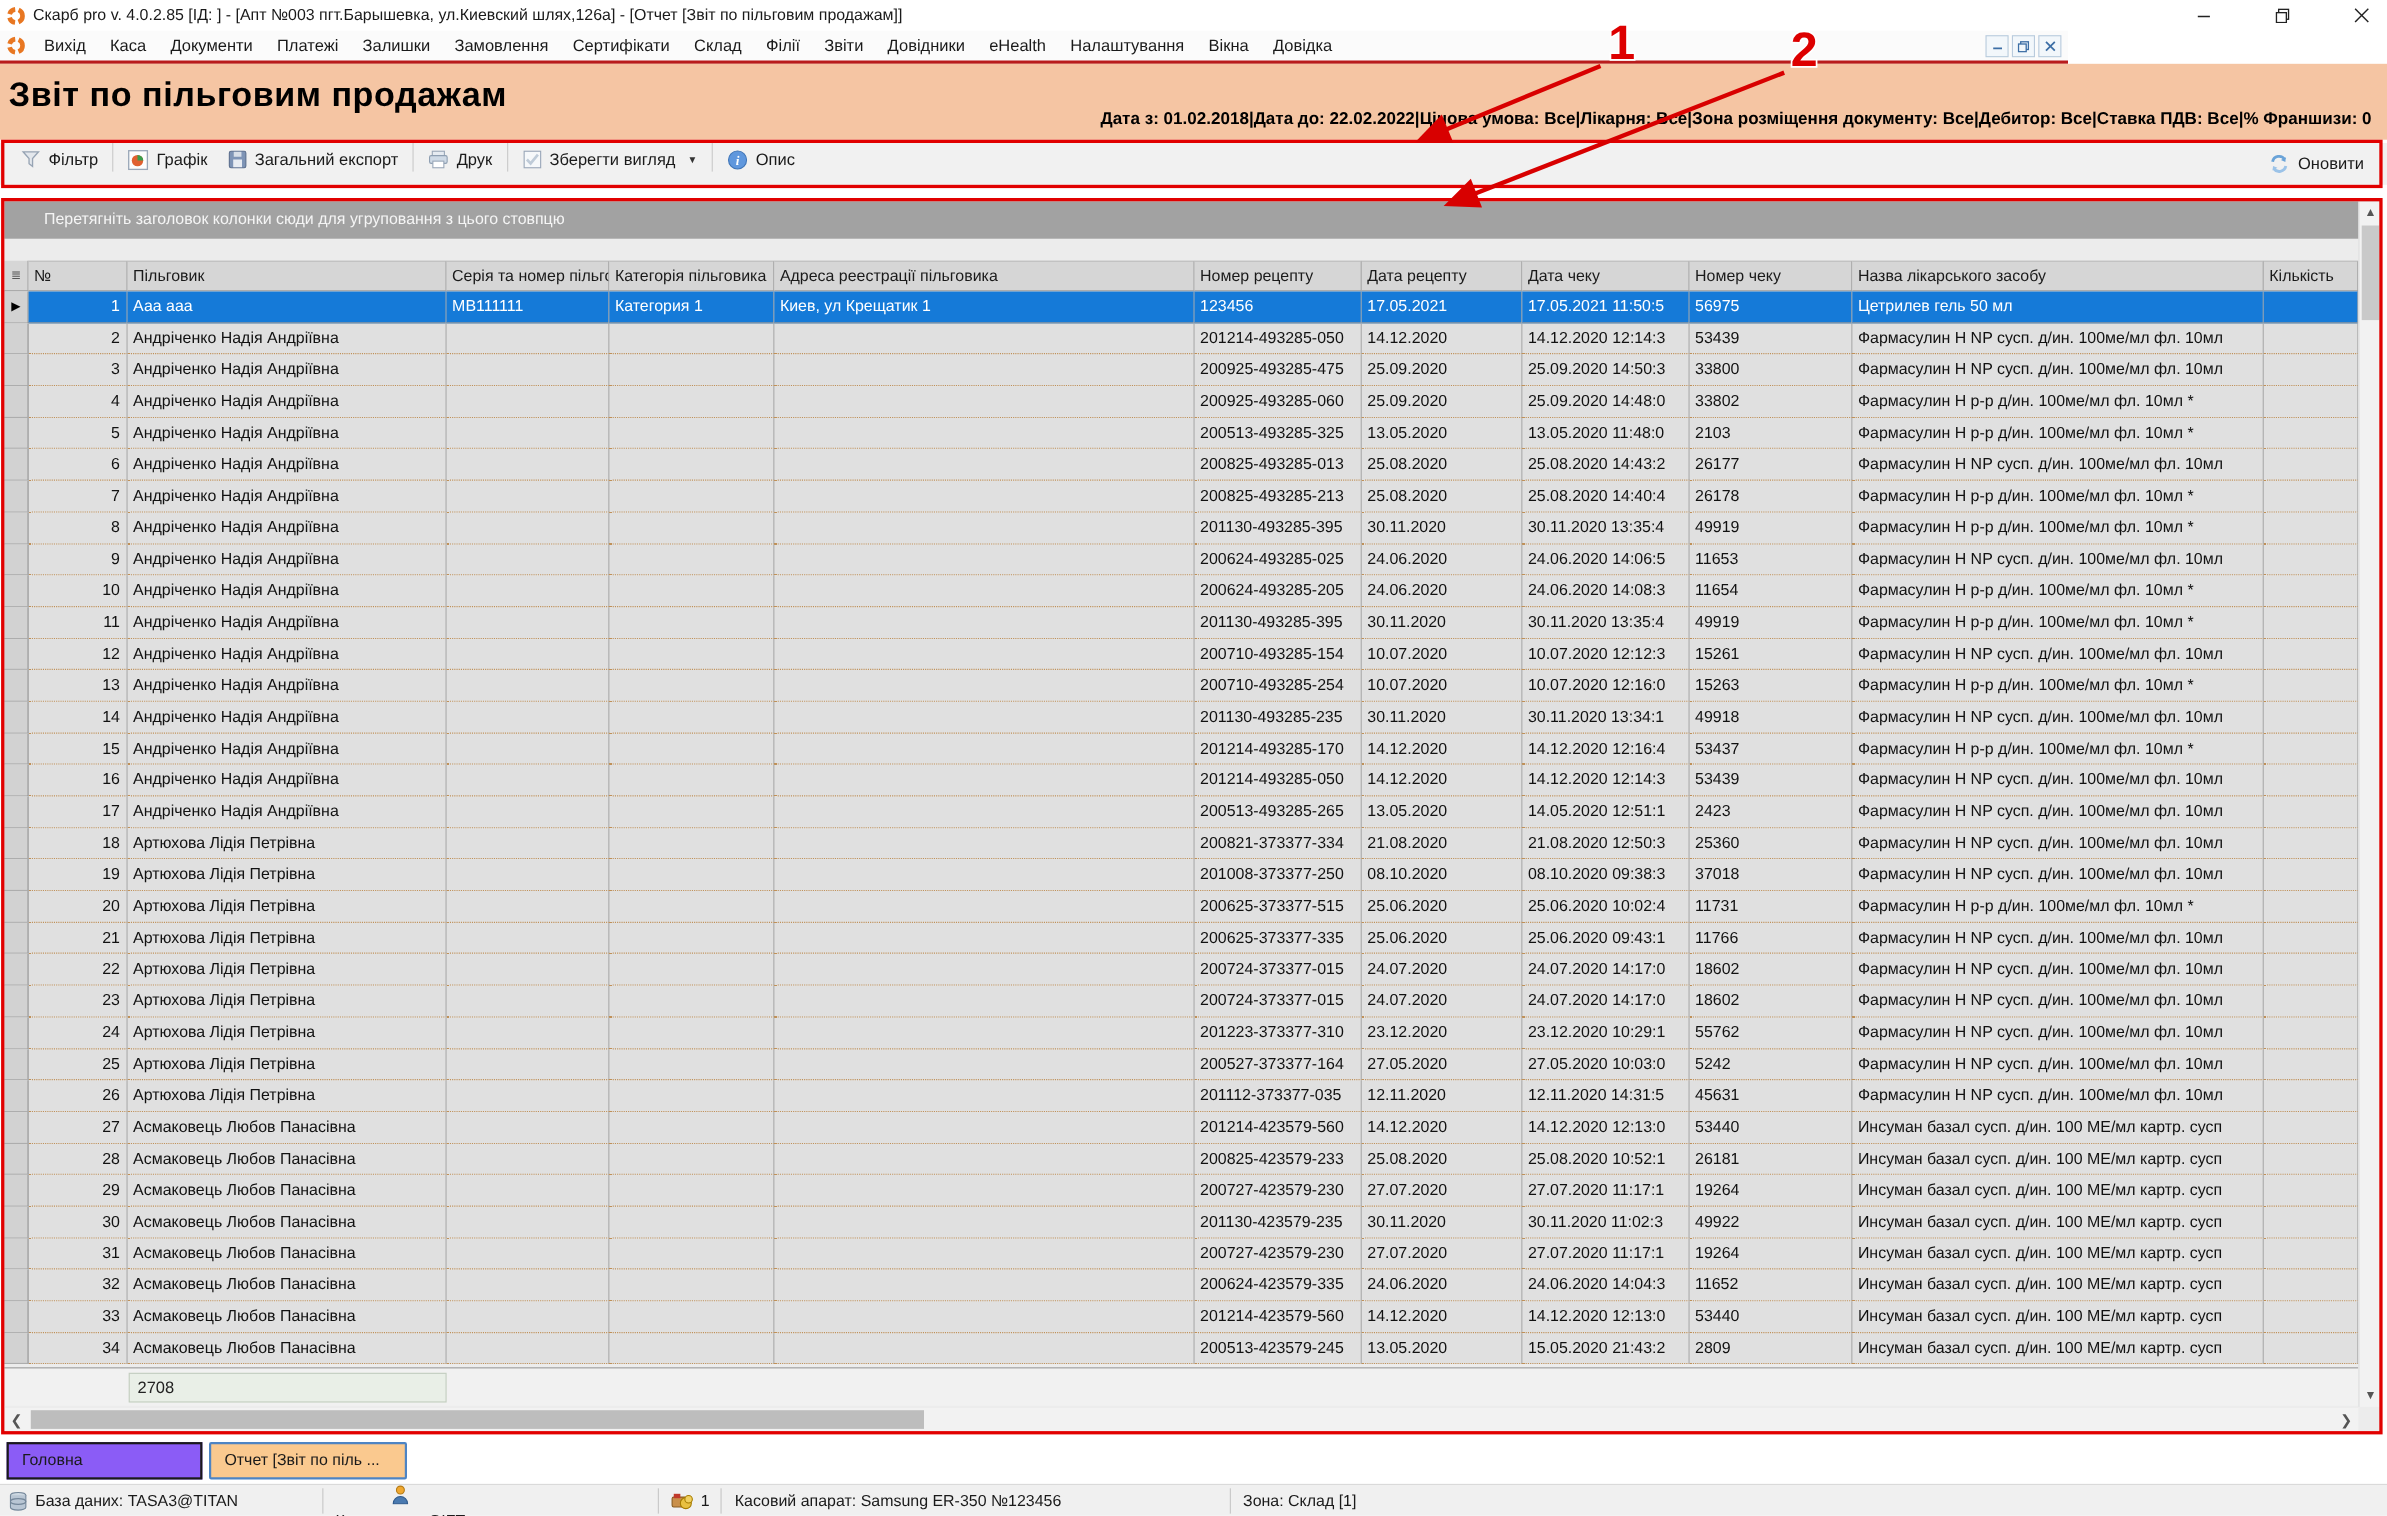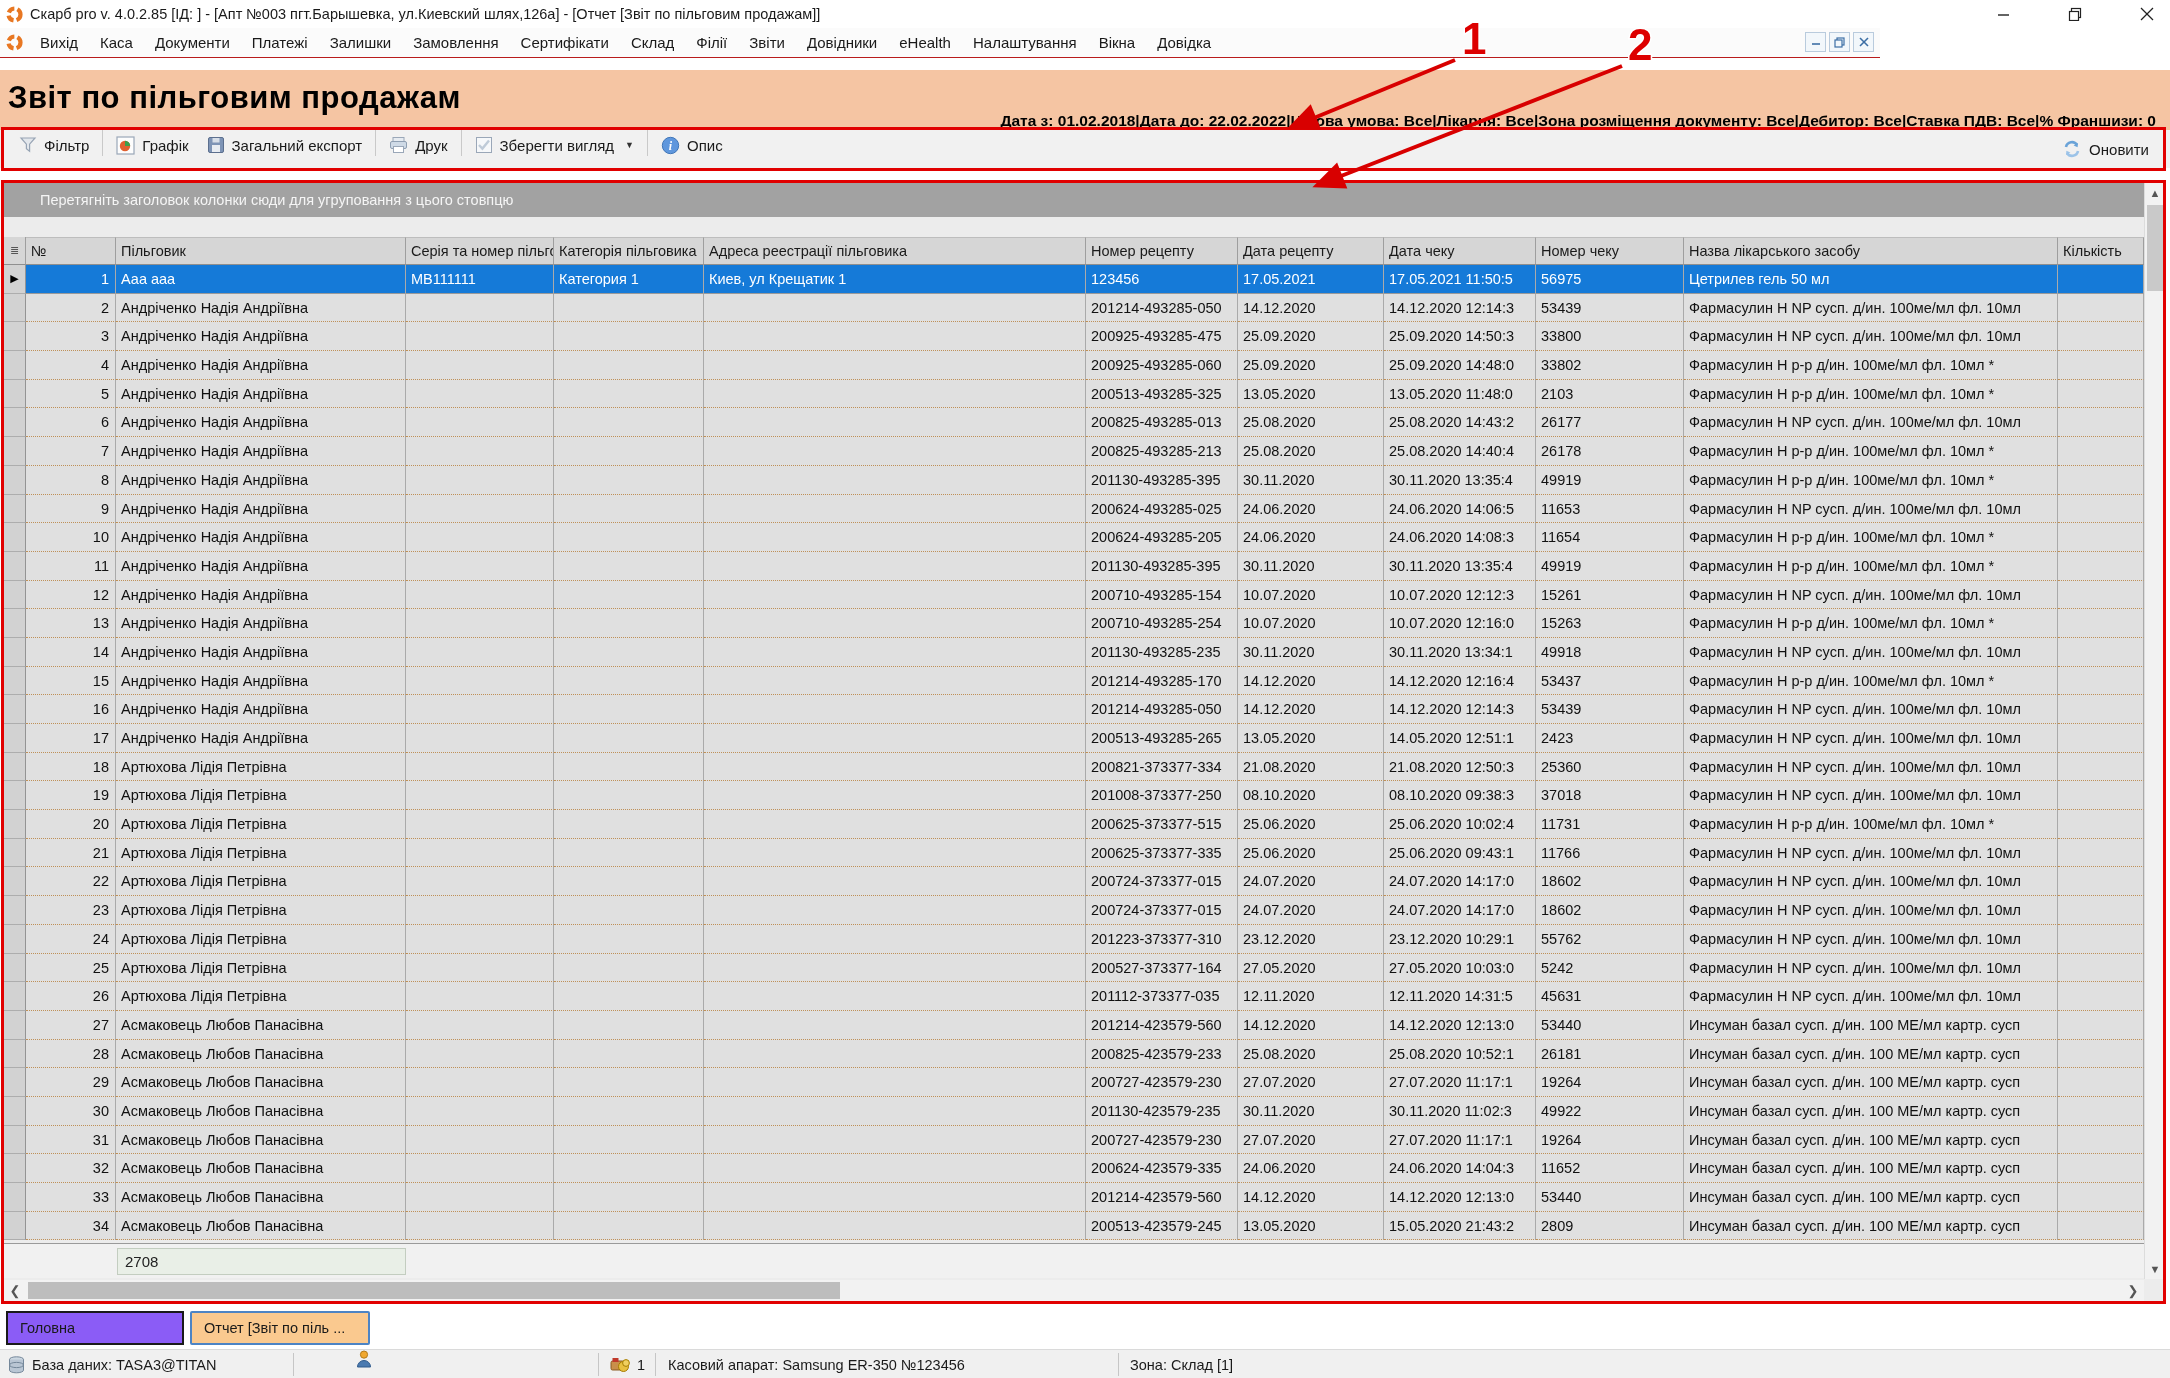--- a/index.html
+++ b/index.html
@@ -7,27 +7,27 @@
     font-family:"Liberation Sans", sans-serif; color:#1a1a1a; }
 
   
   #titlebar { position:absolute; left:0; top:0; width:2170px; height:28px; background:#ffffff;
     display:flex; align-items:center; padding-left:6px; font-size:14.5px; }
   #titlebar .win-controls { position:absolute; right:10px; top:0; height:28px; display:flex; gap:46px; align-items:center; }
   .wc { width:26px; height:22px; display:flex; align-items:center; justify-content:center; }
 
   
   #menubar { position:absolute; left:0; top:28px; width:1880px; height:30px; background:#fbfbfb;
-    display:flex; align-items:center; gap:0; padding-left:6px; font-size:15px; border-bottom:1px solid #b91c1c;}
+    display:flex; align-items:center; gap:0; padding-left:6px; font-size:15px; border-bottom:3px solid #b91c1c;}
   #menubar .menu-item { padding:4px 11px; cursor:default; }
   #menubar .mdi-controls { position:absolute; right:6px; top:4px; display:flex; gap:3px; }
   .mdi-btn { width:21px; height:20px; border:1px solid #b9cbdd; background:#f2f7fb; display:flex; align-items:center; justify-content:center; }
 
   
-  #report-header { position:absolute; left:0; top:70px; width:2170px; height:69px; background:#f5c5a3; }
+  #report-header { position:absolute; left:0; top:58px; width:2170px; height:69px; background:#f5c5a3; }
   #report-title { position:absolute; left:8px; top:10px; font-size:31px; font-weight:bold; letter-spacing:0.5px; color:#000; }
   #report-filters { position:absolute; right:14px; top:42px; font-size:15.5px; font-weight:bold; color:#000; }
 
   
   #toolbar { position:absolute; left:0; top:130px; width:2170px; height:38px; background:#f1f1f1;
     display:flex; padding:0 10px; font-size:15px; }
   .tb-btn { display:flex; align-items:center; gap:7px; padding:0 9px; height:30px; cursor:default; }
   .tb-sep { width:1px; height:26px; background:#c9c9c9; margin:0 4px; }
   .caret { font-size:9px; color:#333; margin-left:4px; }
   #tb-refresh { position:absolute; right:12px; top:4px; }

